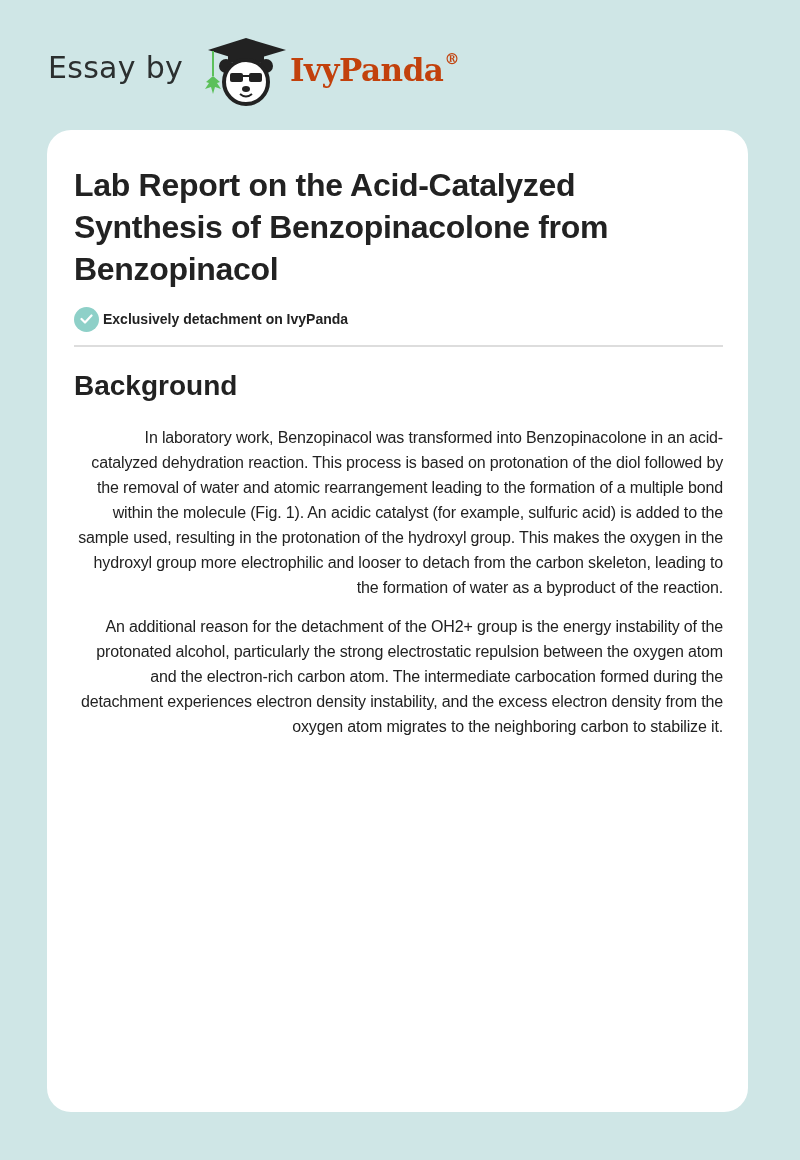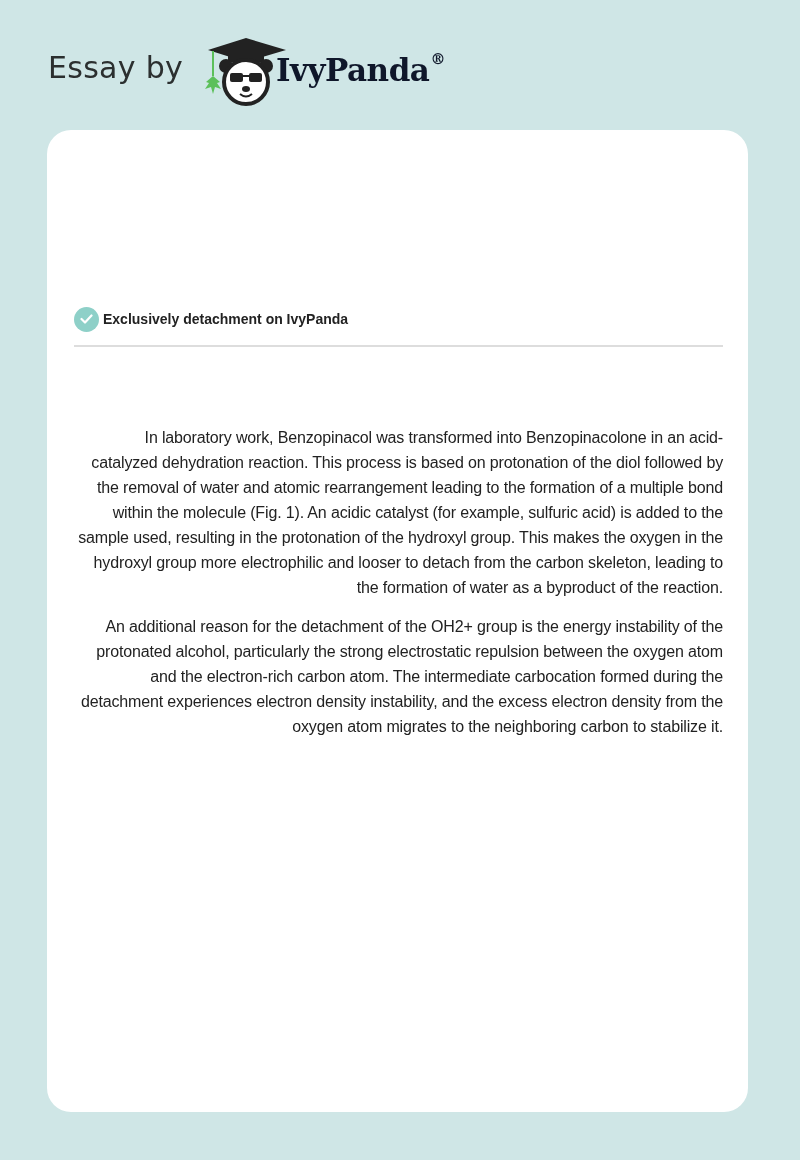--- a/index.html
+++ b/index.html
@@ -25,25 +25,25 @@
       color: #2b2f2f;
       letter-spacing: 0.3px;
     }
     .logo-icon {
       position: absolute;
       left: 200px; top: 36px;
       width: 90px; height: 74px;
     }
     .brand {
       position: absolute;
-      left: 276px; top: 52px;
+      left: 290px; top: 52px;
       font-family: "DejaVu Serif", serif;
       font-weight: bold;
       font-size: 31px;
-      color: #0f172a;
+      color: #c2410c;
       letter-spacing: -0.5px;
     }
     .brand sup {
       font-size: 15px;
       position: relative;
       top: -6px;
       margin-left: 1px;
     }
     .card {
       position: absolute;
@@ -141,30 +141,32 @@
       <line x1="43" y1="40" x2="49" y2="40" stroke="#222222" stroke-width="2"></line>
 
       <ellipse cx="46" cy="53" rx="4" ry="3" fill="#222222"></ellipse>
       <path d="M40,58 Q46,63 52,58" stroke="#222222" stroke-width="2" fill="none"></path>
     </svg>
   </span>
   <span class="brand"><span>IvyPanda</span><sup>®</sup></span>
 </div>
 
 <main class="card">
+  <h1 class="title">Lab Report on the Acid-Catalyzed Synthesis of Benzopinacolone from Benzopinacol</h1>
 
   <div class="badge">
     <span class="badge-icon">
       <svg width="13" height="10" viewBox="0 0 13 10">
         <path d="M1.5,5 L5,8.5 L11.5,1.5" stroke="#ffffff" stroke-width="2.2" fill="none" stroke-linecap="round" stroke-linejoin="round"></path>
       </svg>
     </span>
     <span class="badge-text">Exclusively detachment on IvyPanda</span>
   </div>
 
   <div class="divider"></div>
 
+  <h2 class="section-heading">Background</h2>
 
   <div class="body-text">
     <p>In laboratory work, Benzopinacol was transformed into Benzopinacolone in an acid-catalyzed dehydration reaction. This process is based on protonation of the diol followed by the removal of water and atomic rearrangement leading to the formation of a multiple bond within the molecule (Fig. 1). An acidic catalyst (for example, sulfuric acid) is added to the sample used, resulting in the protonation of the hydroxyl group. This makes the oxygen in the hydroxyl group more electrophilic and looser to detach from the carbon skeleton, leading to the formation of water as a byproduct of the reaction.</p>
     <p>An additional reason for the detachment of the OH2+ group is the energy instability of the protonated alcohol, particularly the strong electrostatic repulsion between the oxygen atom and the electron-rich carbon atom. The intermediate carbocation formed during the detachment experiences electron density instability, and the excess electron density from the oxygen atom migrates to the neighboring carbon to stabilize it.</p>
   </div>
 </main>
 
 </body></html>

